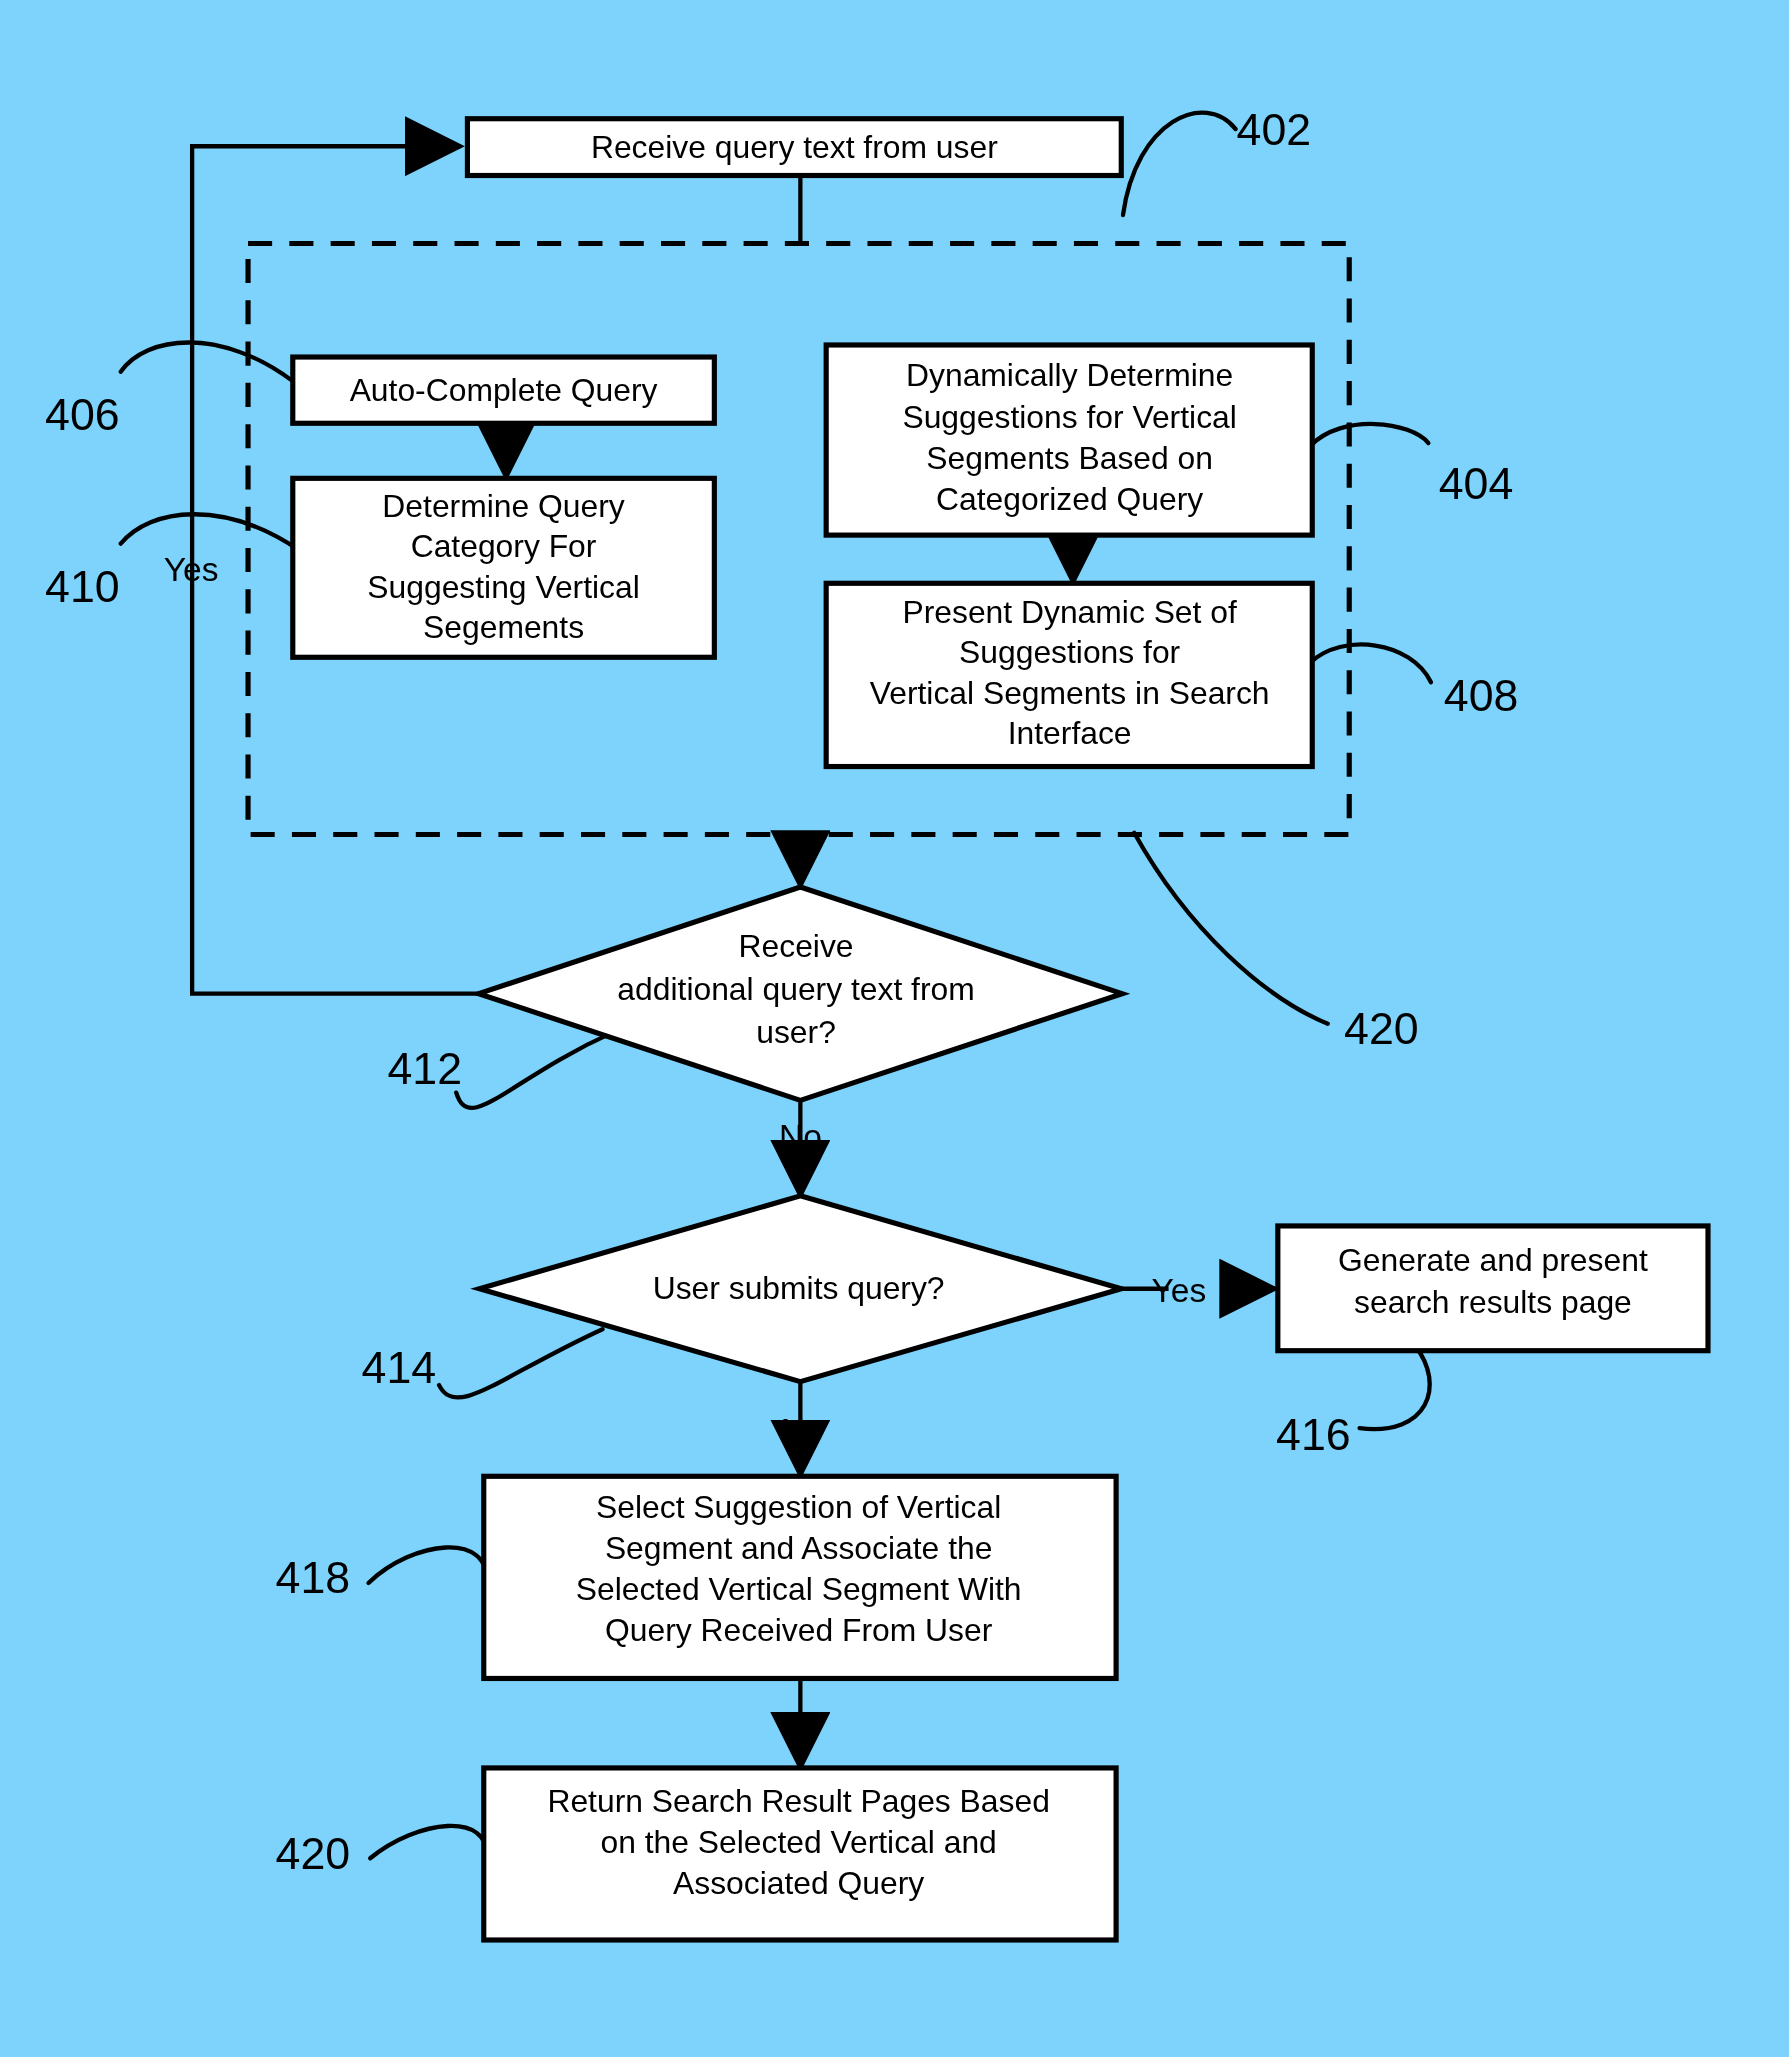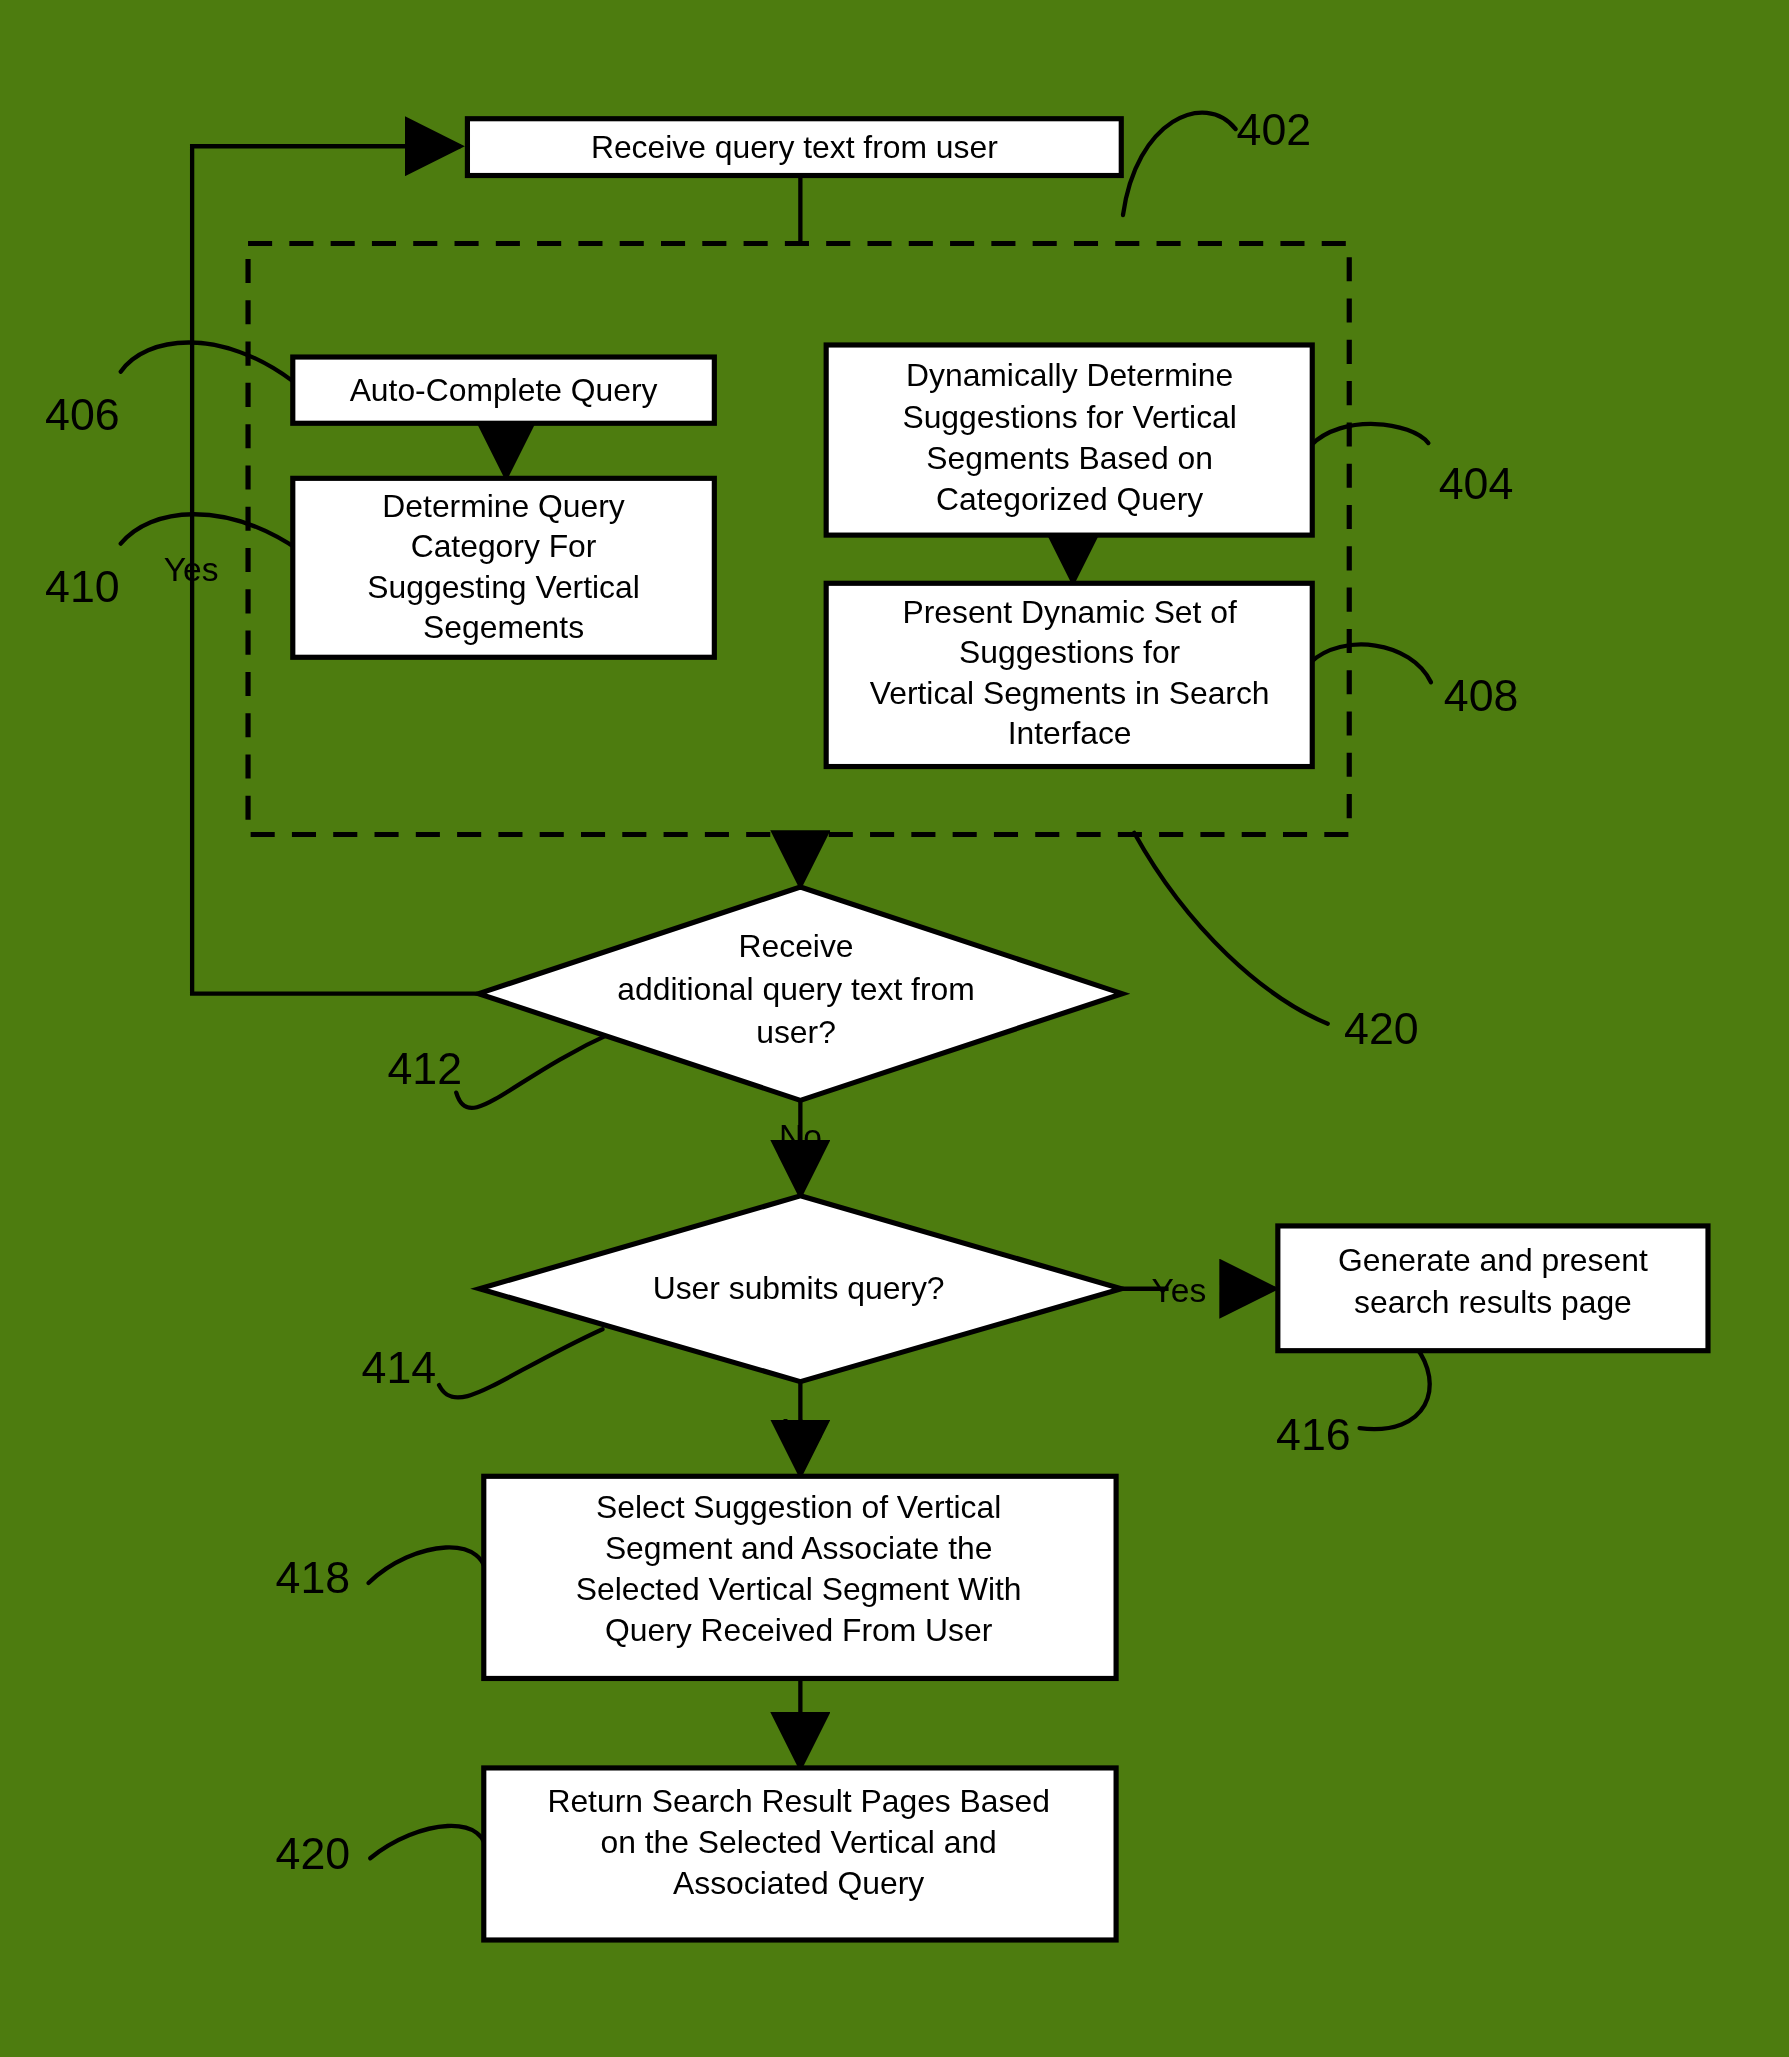--- a/index.html
+++ b/index.html
@@ -12,21 +12,21 @@
     width: 1790px;
     height: 2057px;
     font-family: "Liberation Sans", sans-serif;
     color: #000000;
     overflow: hidden;
   }
   #figure-root {
     position: relative;
     width: 1790px;
     height: 2057px;
-    background: #4d7c0f;
+    background: #7dd3fc;
   }
   svg#flow-canvas {
     position: absolute;
     left: 0;
     top: 0;
     width: 1790px;
     height: 2057px;
     display: block;
   }
   .node-text, .ref-label, .edge-label {

